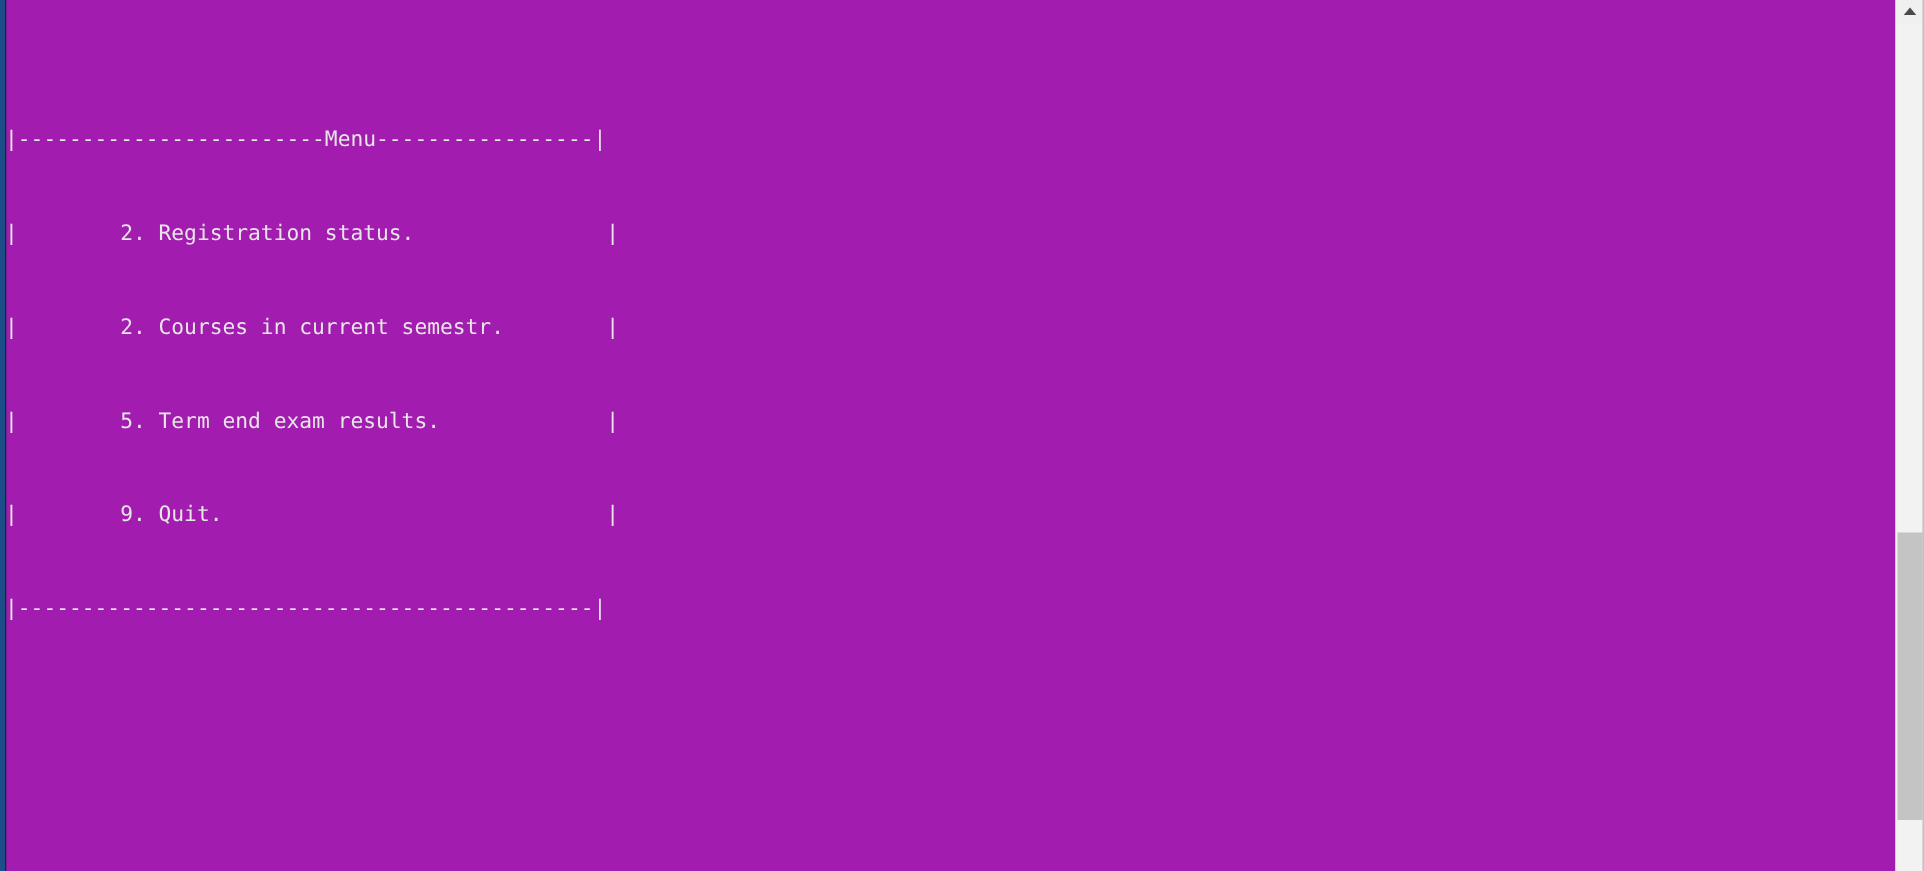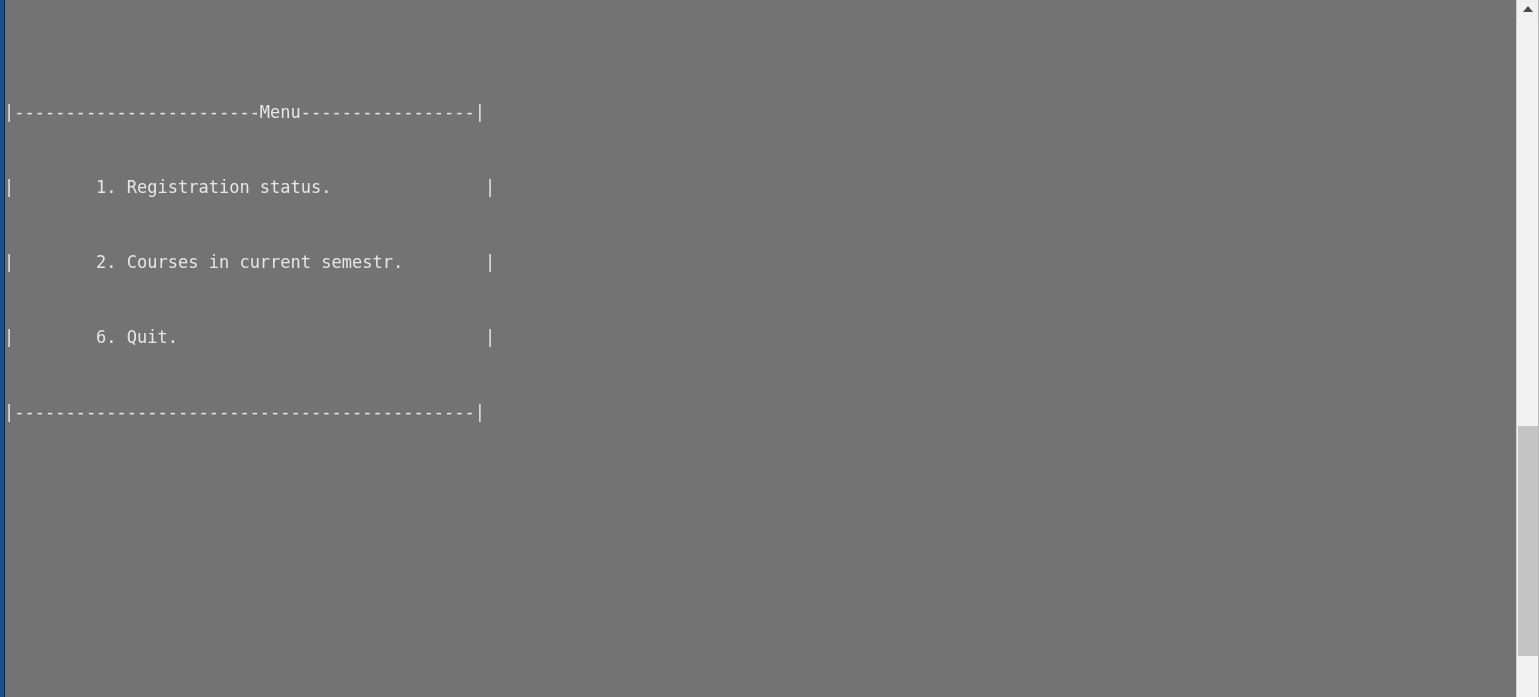--- a/index.html
+++ b/index.html
@@ -11,21 +11,21 @@
     width: 1539px;
     height: 697px;
     overflow: hidden;
     font-family: "DejaVu Sans Mono", "Liberation Mono", monospace;
   }
 
   #screen {
     position: relative;
     width: 1539px;
     height: 697px;
-    background: #737373;
+    background: #a21caf;
     overflow: hidden;
   }
 
   
   .left-edge {
     position: absolute;
     left: 0;
     top: 0;
     width: 4px;
     height: 697px;
@@ -123,23 +123,24 @@
 
 <div id="screen">
 
   <div class="left-edge"></div>
   <div class="left-edge-inner"></div>
 
   <div class="terminal">
 
     
     <div class="line">|------------------------Menu-----------------|</div>
-    <div class="line">|        1. Registration status.               |</div>
+    <div class="line">|        2. Registration status.               |</div>
     <div class="line">|        2. Courses in current semestr.        |</div>
-    <div class="line">|        6. Quit.                              |</div>
+    <div class="line">|        5. Term end exam results.             |</div>
+    <div class="line">|        9. Quit.                              |</div>
     <div class="line">|---------------------------------------------|</div>
 
     
     
 
     
     
     
     
     

